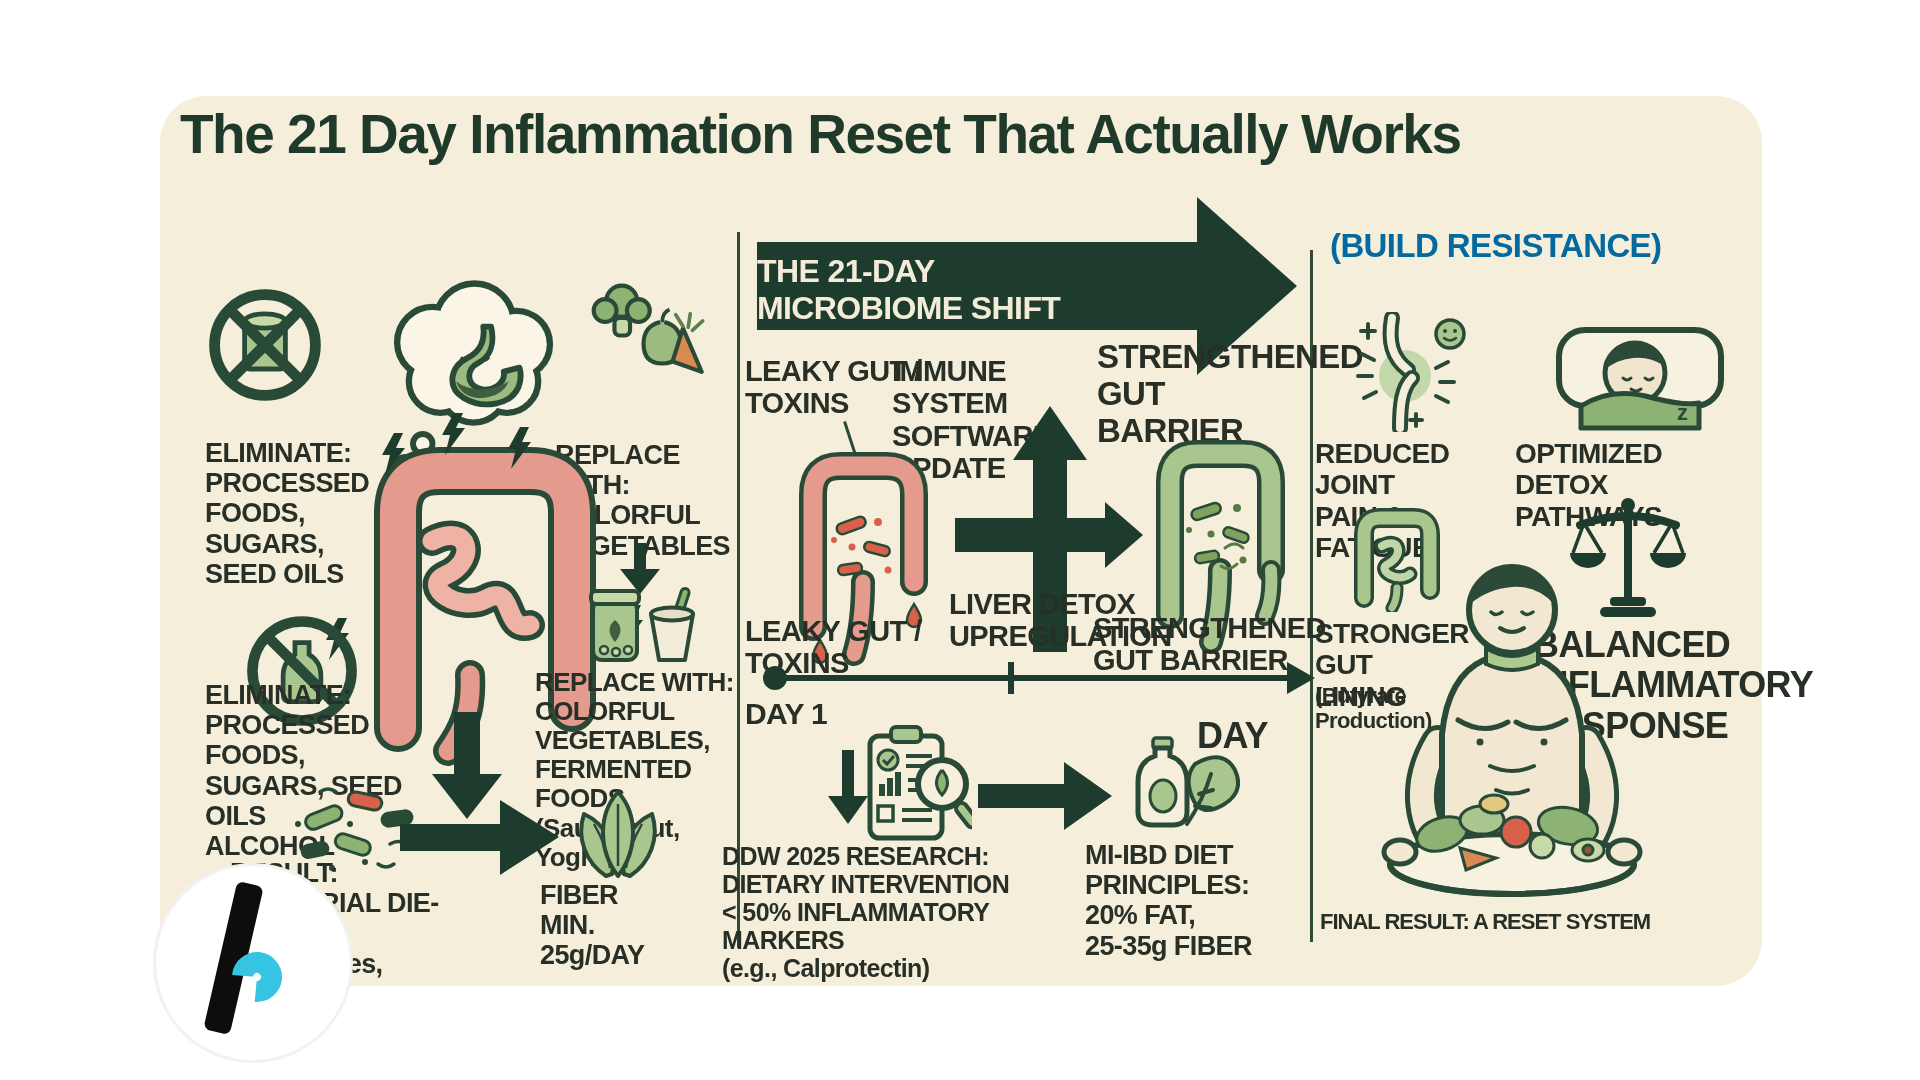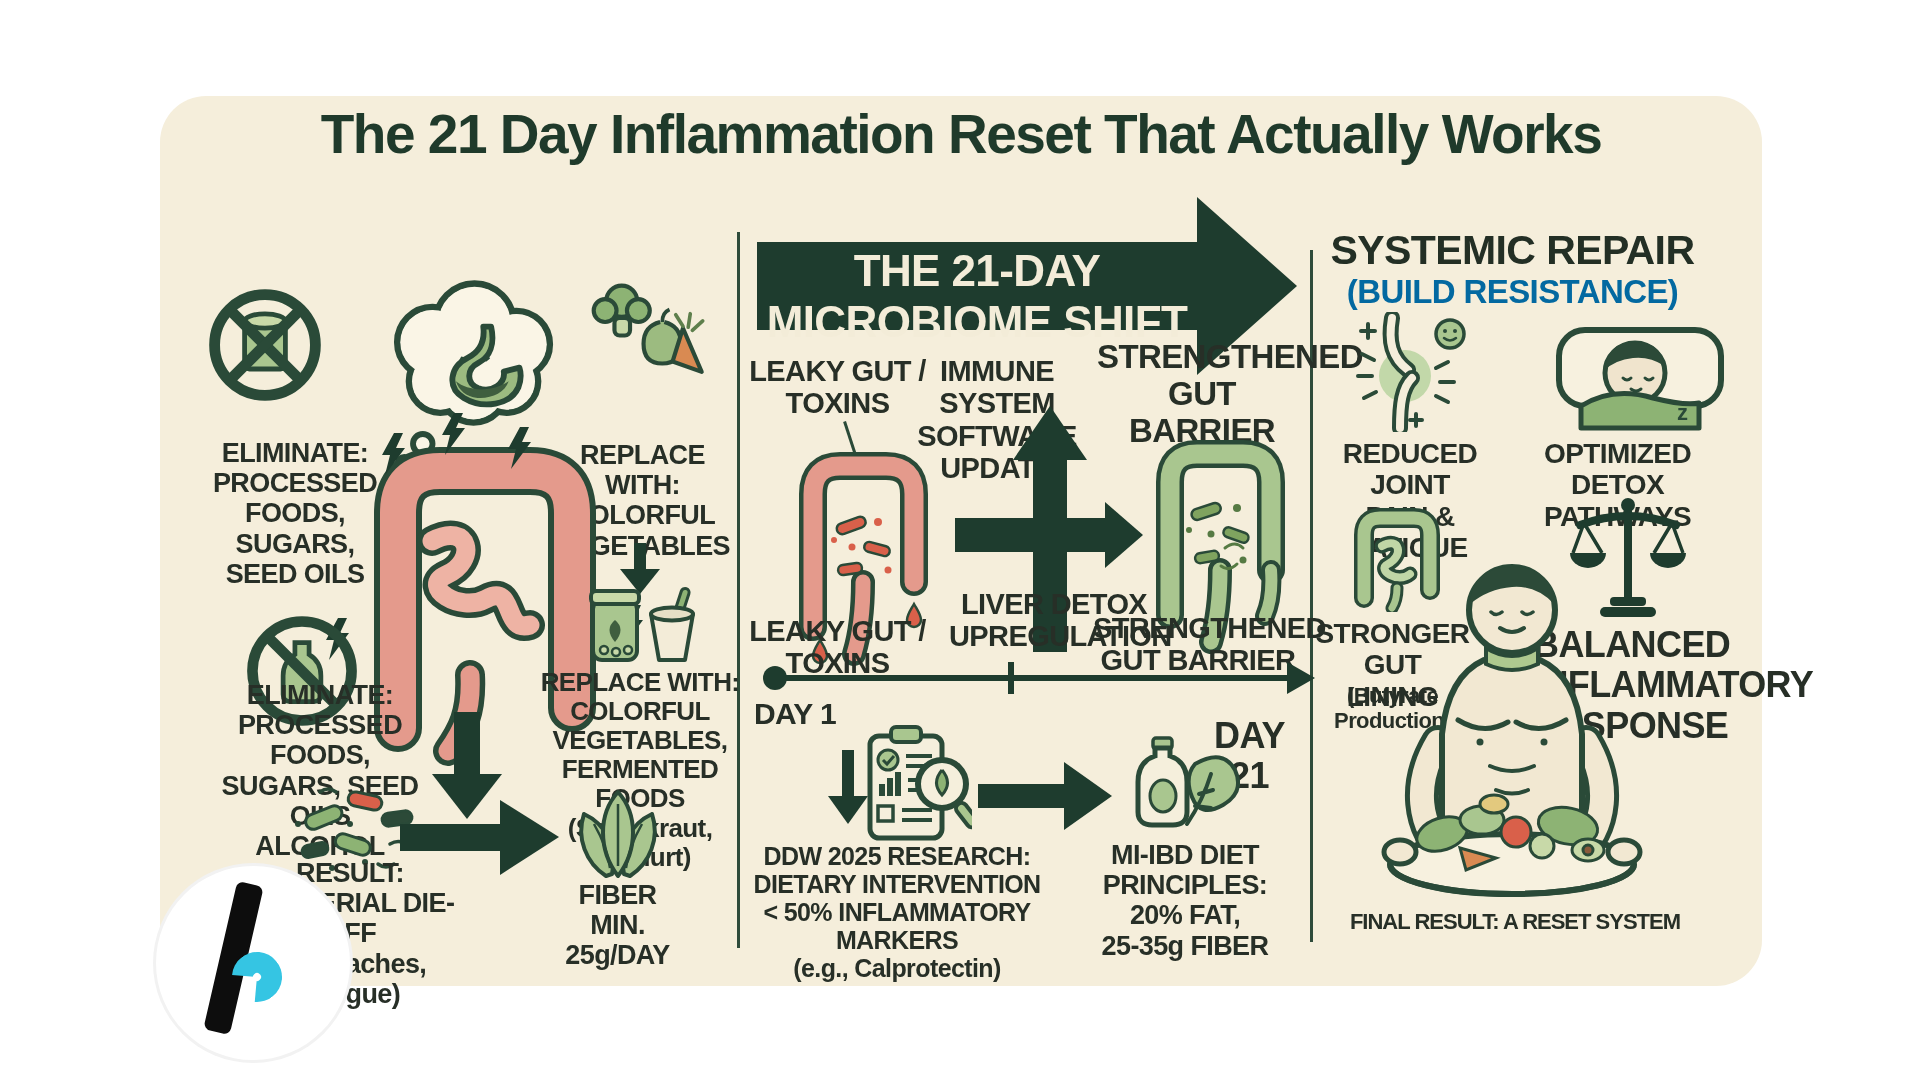--- a/index.html
+++ b/index.html
@@ -1,19 +1,19 @@
 <!DOCTYPE html>
 <html><head>
 <meta charset="utf-8">
 <style>
   *{margin:0;padding:0;box-sizing:border-box}
   html,body{width:1920px;height:1080px}
   body{background:#ffffff;font-family:"Liberation Sans",sans-serif;position:relative;overflow:hidden}
   .abs{position:absolute}
-  .txt{font-weight:bold;color:#272f27;text-align:center;white-space:pre-line;line-height:1.12;letter-spacing:-0.6px}
+  .txt{font-weight:bold;color:#272f27;text-align:left;white-space:pre-line;line-height:1.12;letter-spacing:-0.6px}
   .cream{color:#f3ecd8}
   #card{left:160px;top:96px;width:1602px;height:890px;background:#f5eedb;border-radius:46px}
   .divider{width:3px;background:#2e4b3a}
   .tri-right{width:0;height:0}
 </style>
 </head>
 <body>
 
 <div class="abs" id="card"></div>
 
@@ -178,21 +178,21 @@
 
 <div class="abs txt" style="left:540px;top:880px;width:155px;font-size:27px">FIBER
 MIN. 25g/DAY</div>
 
 <div class="abs" style="left:156px;top:866px;width:194px;height:194px;border-radius:50%;background:#ffffff;box-shadow:0 0 0 3px #f2f2f2">
   <div class="abs" style="left:64px;top:16px;width:27px;height:152px;background:#0d0d0d;border-radius:7px;transform:rotate(13deg)"></div>
   <div class="abs" style="left:76px;top:86px;width:50px;height:50px;border:21px solid #35c5e3;border-left-color:transparent;border-radius:50%;transform:rotate(-40deg)"></div>
 </div>
 
 <div class="abs" style="left:757px;top:242px;width:440px;height:88px;background:#1e3c2e">
-  <div class="txt cream" style="position:static;font-size:44px;line-height:1.16;padding-top:3px">THE 21-DAY
+  <div class="txt cream" style="position:static;font-size:32px;line-height:1.16;padding-top:11px">THE 21-DAY
 MICROBIOME SHIFT</div>
 </div>
 <div class="abs tri-right" style="left:1197px;top:197px;border-left:100px solid #1e3c2e;border-top:89px solid transparent;border-bottom:89px solid transparent"></div>
 
 <div class="abs txt" style="left:745px;top:355px;width:185px;font-size:29px">LEAKY GUT /
 TOXINS</div>
 <div class="abs txt" style="left:892px;top:355px;width:210px;font-size:29px">IMMUNE SYSTEM
 SOFTWARE UPDATE</div>
 <div class="abs txt" style="left:1097px;top:339px;width:210px;font-size:33px">STRENGTHENED
 GUT BARRIER</div>
@@ -311,21 +311,20 @@
   <path d="M70,32 q28,-16 40,6 q10,22 -12,35 q-23,13 -31,-8 q-8,-20 3,-33 z" fill="#a9c68f" stroke="#2a4a38" stroke-width="4" stroke-linejoin="round"></path>
   <path d="M62,92 q16,-24 24,-50 M74,62 l14,-4 M70,74 l16,2" stroke="#2a4a38" stroke-width="4" fill="none" stroke-linecap="round"></path>
 </svg>
 
 <div class="abs txt" style="left:1085px;top:840px;width:200px;font-size:27px">MI-IBD DIET
 PRINCIPLES:
 20% FAT,
 25-35g FIBER</div>
 
 <div class="abs" style="left:1330px;top:228px;width:365px;text-align:center">
-  <div class="txt" style="position:static;font-size:41px;color:#232f25">SYSTEMIC REPAIR</div>
   <div class="txt" style="position:static;font-size:33px;color:#0369a1">(BUILD RESISTANCE)</div>
 </div>
 
 <svg class="abs" style="left:1350px;top:312px" width="125" height="120" viewBox="0 0 125 120">
   <circle cx="55" cy="64" r="26" fill="#b9d3a0" opacity="0.85"></circle>
   <g fill="none" stroke-linecap="round">
     <path d="M42,6 C38,30 42,46 58,58" stroke="#2a4a38" stroke-width="16"></path>
     <path d="M42,6 C38,30 42,46 58,58" stroke="#f5eedb" stroke-width="8"></path>
     <path d="M50,116 C50,92 52,76 62,66" stroke="#2a4a38" stroke-width="16"></path>
     <path d="M50,116 C50,92 52,76 62,66" stroke="#f5eedb" stroke-width="8"></path>

